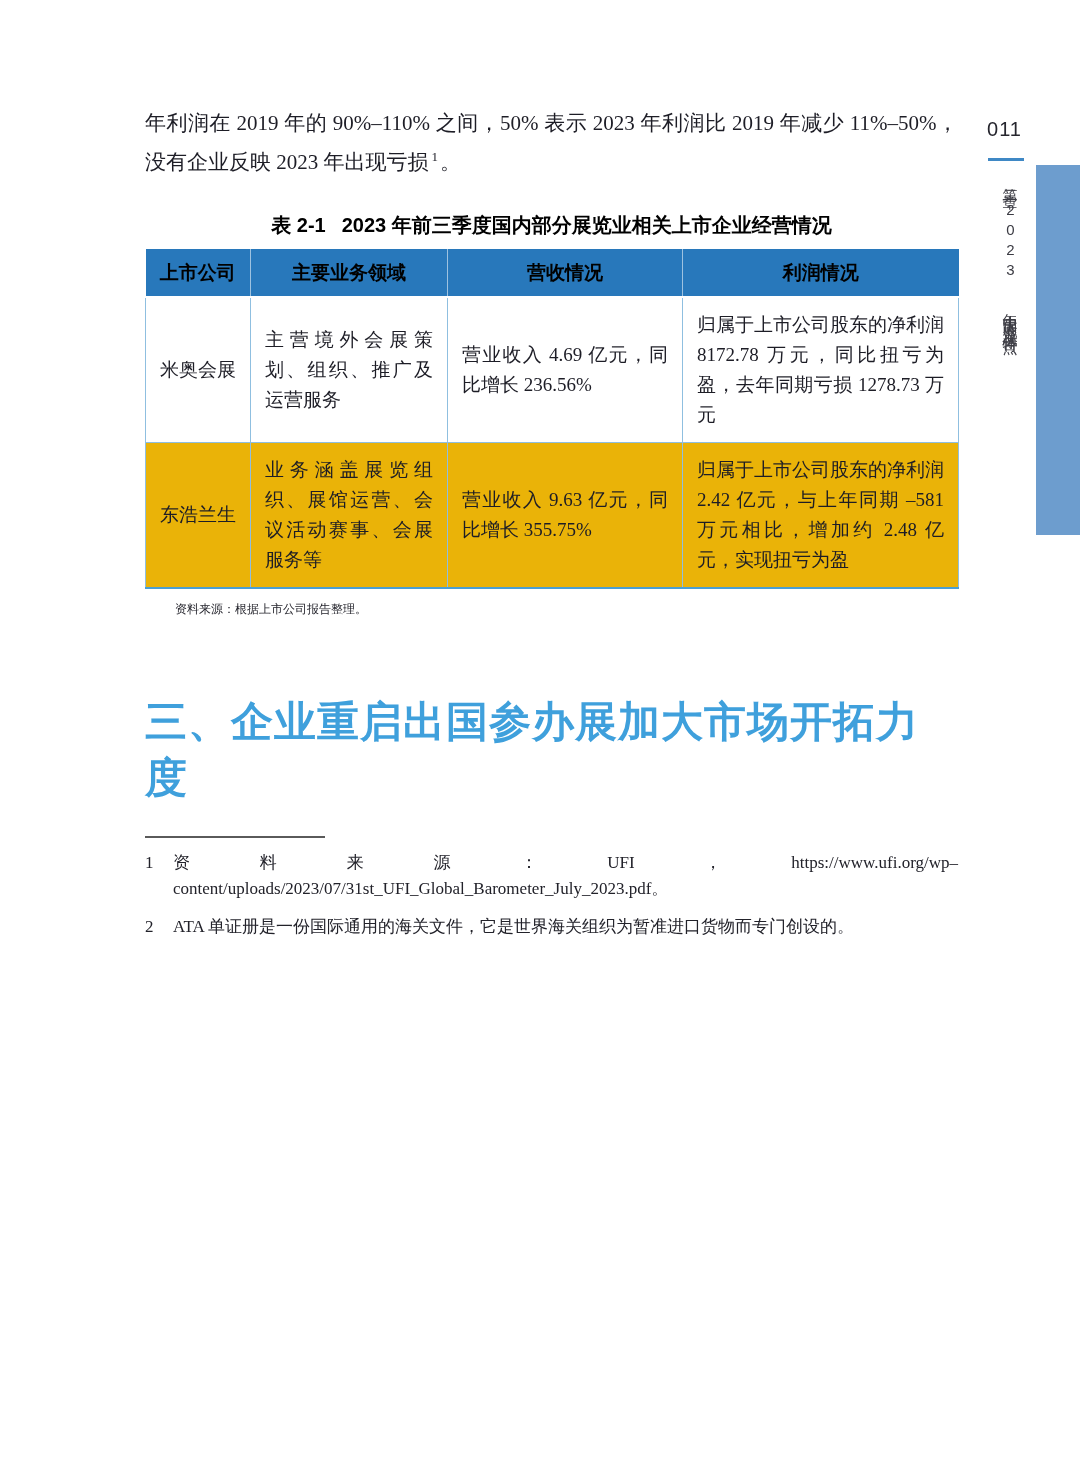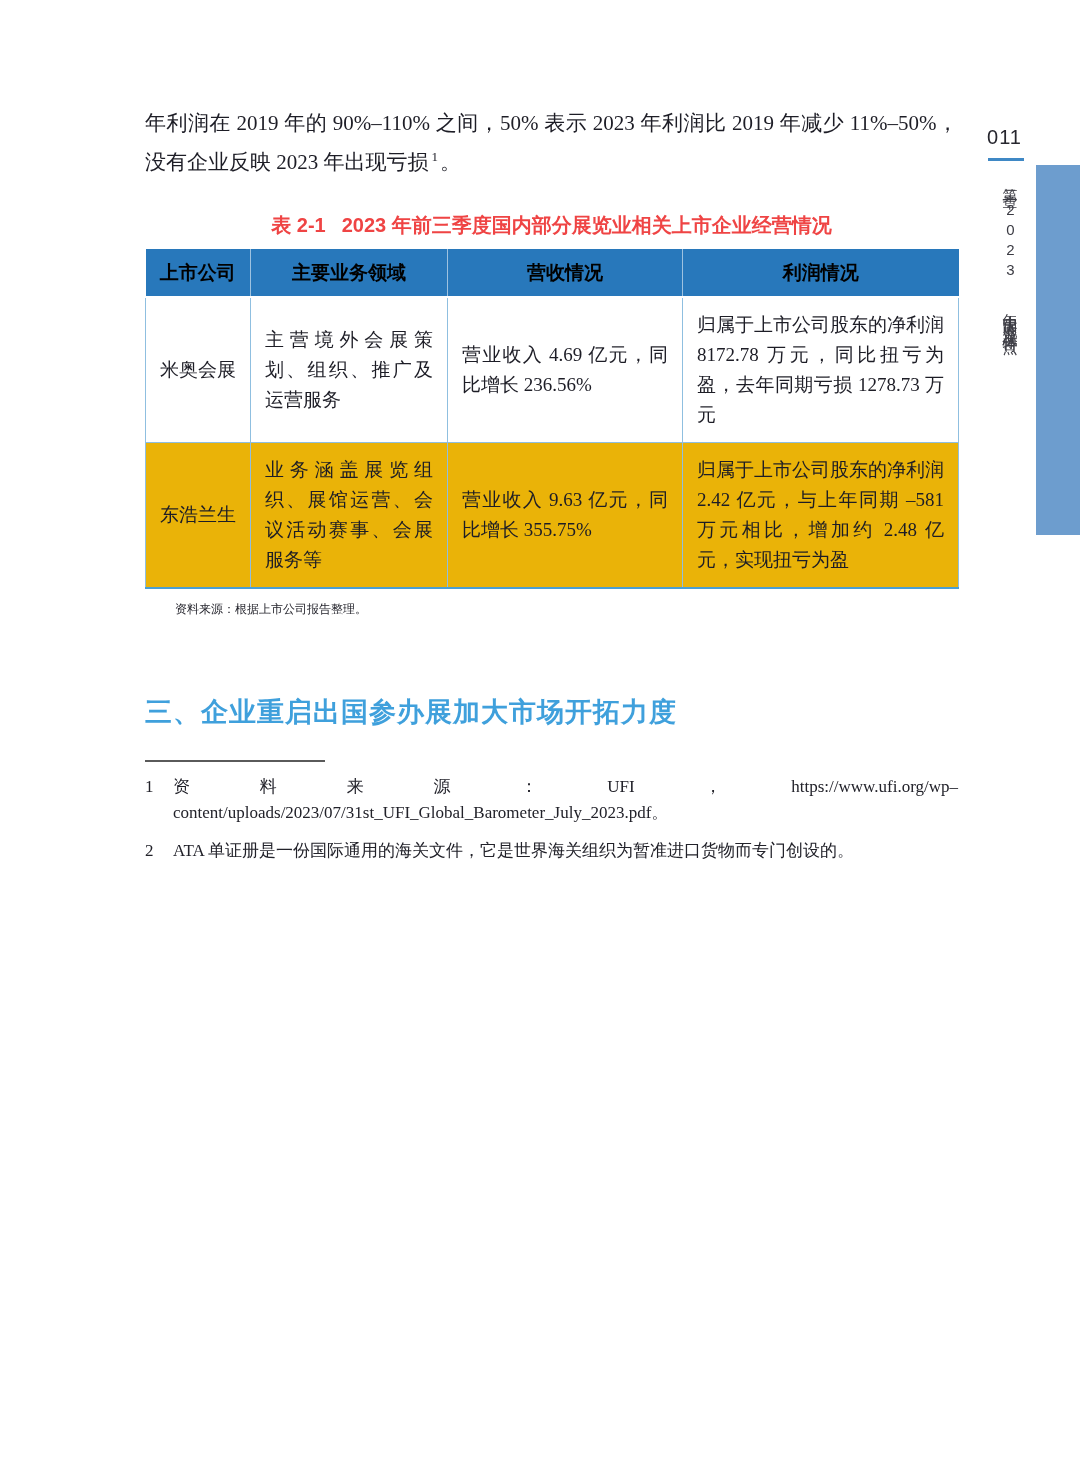--- a/index.html
+++ b/index.html
@@ -9,21 +9,21 @@
     width: 1080px;
     height: 1465px;
     background: #ffffff;
     overflow: hidden;
     font-family: "Liberation Serif", "DejaVu Serif", serif;
     color: #1d1d26;
   }
 
   
   .page-number {
-    position: absolute; top: 126px; right: 58px;
+    position: absolute; top: 118px; right: 58px;
     font-family: "Liberation Sans", sans-serif;
     font-size: 20px; letter-spacing: 1px; color: #26262e;
   }
   .head-rule {
     position: absolute; top: 158px; right: 56px;
     width: 36px; height: 3px; background: #3f88c5;
   }
   .side-text {
     position: absolute; top: 176px; right: 60px;
     writing-mode: vertical-rl; text-orientation: upright;
@@ -52,21 +52,21 @@
     font-size: 13px; line-height: 0;
     vertical-align: super; margin: 0 2px 0 3px;
   }
   #para-1 { margin-top: 104px; }
   #para-2 { margin-top: 0; }
 
   
   .table-title {
     margin-top: 30px; text-align: center;
     font-family: "Liberation Sans", sans-serif;
-    font-weight: bold; font-size: 20px; color: #ef4444;
+    font-weight: bold; font-size: 20px; color: #000000;
   }
   .table-title .table-label { margin-right: 16px; }
   table.companies {
     margin-top: 10px; width: 813px;
     border-collapse: collapse; table-layout: fixed;
   }
   table.companies th {
     background: #2878bb; color: #000000;
     font-family: "Liberation Sans", sans-serif;
     font-weight: bold; font-size: 19px;
@@ -91,21 +91,21 @@
 
   .source-note {
     margin-top: 12px; padding-left: 30px;
     font-size: 12px; color: #26262e;
   }
 
   
   .section-heading {
     margin-top: 76px;
     font-family: Liberation Serif, serif;
-    font-weight: 900; font-size: 27px; color: #3fa0dc;
+    font-weight: 900; font-size: 42px; color: #3fa0dc;
     letter-spacing: 1px;
   }
   #para-3 { margin-top: 34px; }
   #para-4 { margin-top: 0; }
 
   
   .footnotes { margin-top: 30px; }
   .fn-rule { width: 180px; height: 2px; background: #5a5a5a; }
   .fn {
     margin-top: 12px; display: flex;

